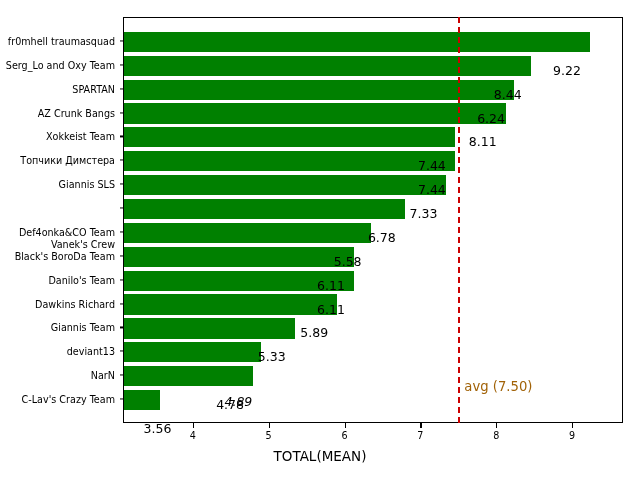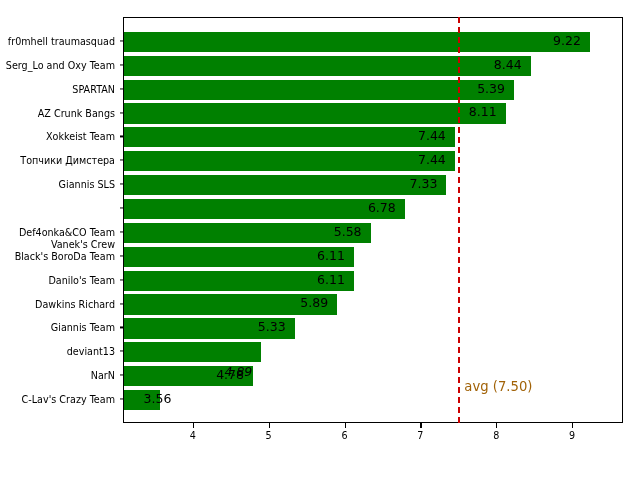--- a/index.html
+++ b/index.html
@@ -41,20 +41,21 @@
     height: 20.2px;
   }
   .bar-value {
     position: absolute;
     height: 20.2px;
     line-height: 20.2px;
     font-size: 12.5px;
     color: #000000;
     text-align: right;
     white-space: nowrap;
+    margin-top: 30px;
   }
   
   .ytick-label {
     position: absolute;
     right: 525px;          
     text-align: right;
     font-size: 9.6px;
     color: #000000;
     white-space: nowrap;
     transform: translateY(-50%);
@@ -133,21 +134,21 @@
       </div>
   </div>
 
   <div id="decor-layer">
       <div class="bar-value" style="left: 123px; top: 30.7824px; width: 457.857px;">9.22</div>
       <div class="ytick-mark" style="top: 40.8824px;"></div>
       <div class="ytick-label" style="top: 40.8824px;">fr0mhell traumasquad</div>
       <div class="bar-value" style="left: 123px; top: 54.6647px; width: 398.677px;">8.44</div>
       <div class="ytick-mark" style="top: 64.7647px;"></div>
       <div class="ytick-label" style="top: 64.7647px;">Serg_Lo and Oxy Team</div>
-      <div class="bar-value" style="left: 123px; top: 78.5471px; width: 381.985px;">5.39</div>
+      <div class="bar-value" style="left: 123px; top: 78.5471px; width: 381.985px;">6.24</div>
       <div class="ytick-mark" style="top: 88.6471px;"></div>
       <div class="ytick-label" style="top: 88.6471px;">SPARTAN</div>
       <div class="bar-value" style="left: 123px; top: 102.429px; width: 373.639px;">8.11</div>
       <div class="ytick-mark" style="top: 112.529px;"></div>
       <div class="ytick-label" style="top: 112.529px;">AZ Crunk Bangs</div>
       <div class="bar-value" style="left: 123px; top: 126.312px; width: 322.804px;">7.44</div>
       <div class="ytick-mark" style="top: 136.412px;"></div>
       <div class="ytick-label" style="top: 136.412px;">Xokkeist Team</div>
       <div class="bar-value" style="left: 123px; top: 150.194px; width: 322.804px;">7.44</div>
       <div class="ytick-mark" style="top: 160.294px;"></div>
@@ -192,14 +193,15 @@
       <div class="xtick-label" style="left: 420.42px;">7</div>
       <div class="xtick-mark" style="left: 496.293px;"></div>
       <div class="xtick-label" style="left: 496.293px;">8</div>
       <div class="xtick-mark" style="left: 572.165px;"></div>
       <div class="xtick-label" style="left: 572.165px;">9</div>
     </div>
 
   <div id="avg-line" style="left: 458.357px;"></div>
   <div id="avg-label" style="left: 464.357px; top: 379.235px;">avg (7.50)</div>
 
+  <div id="xlabel">TOTAL(MEAN)</div>
 
 </div>
 
 </body></html>

